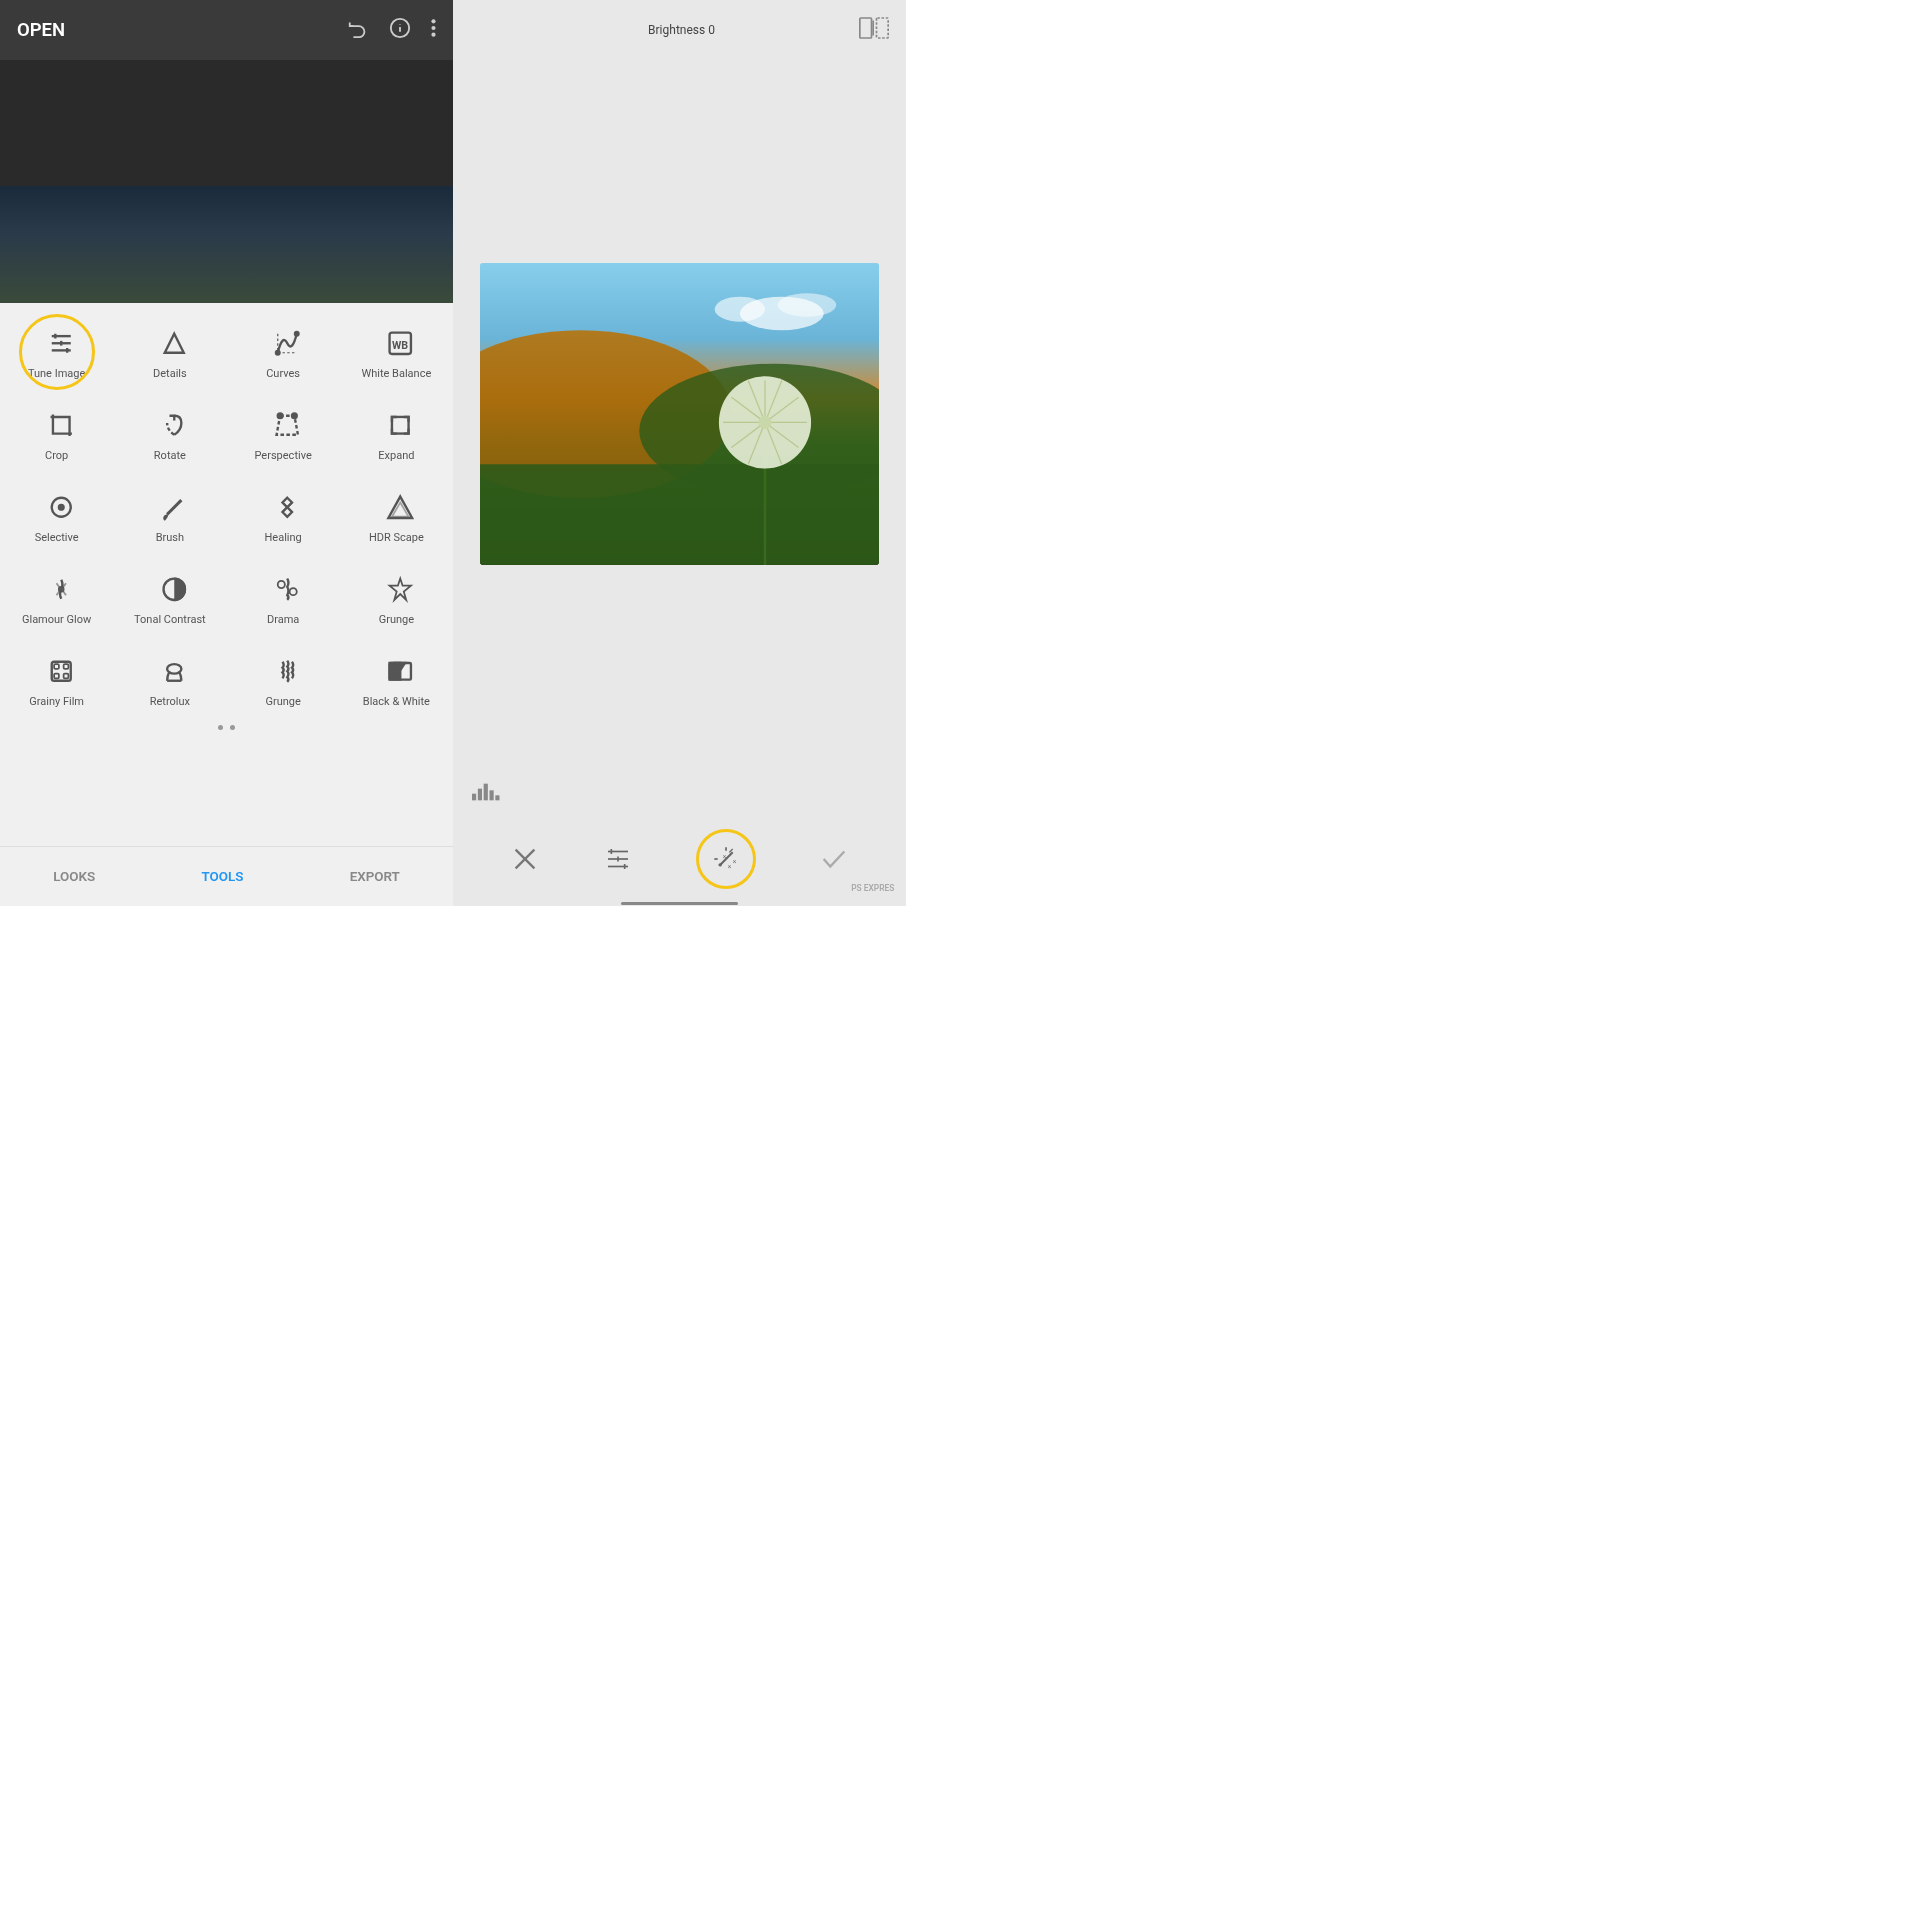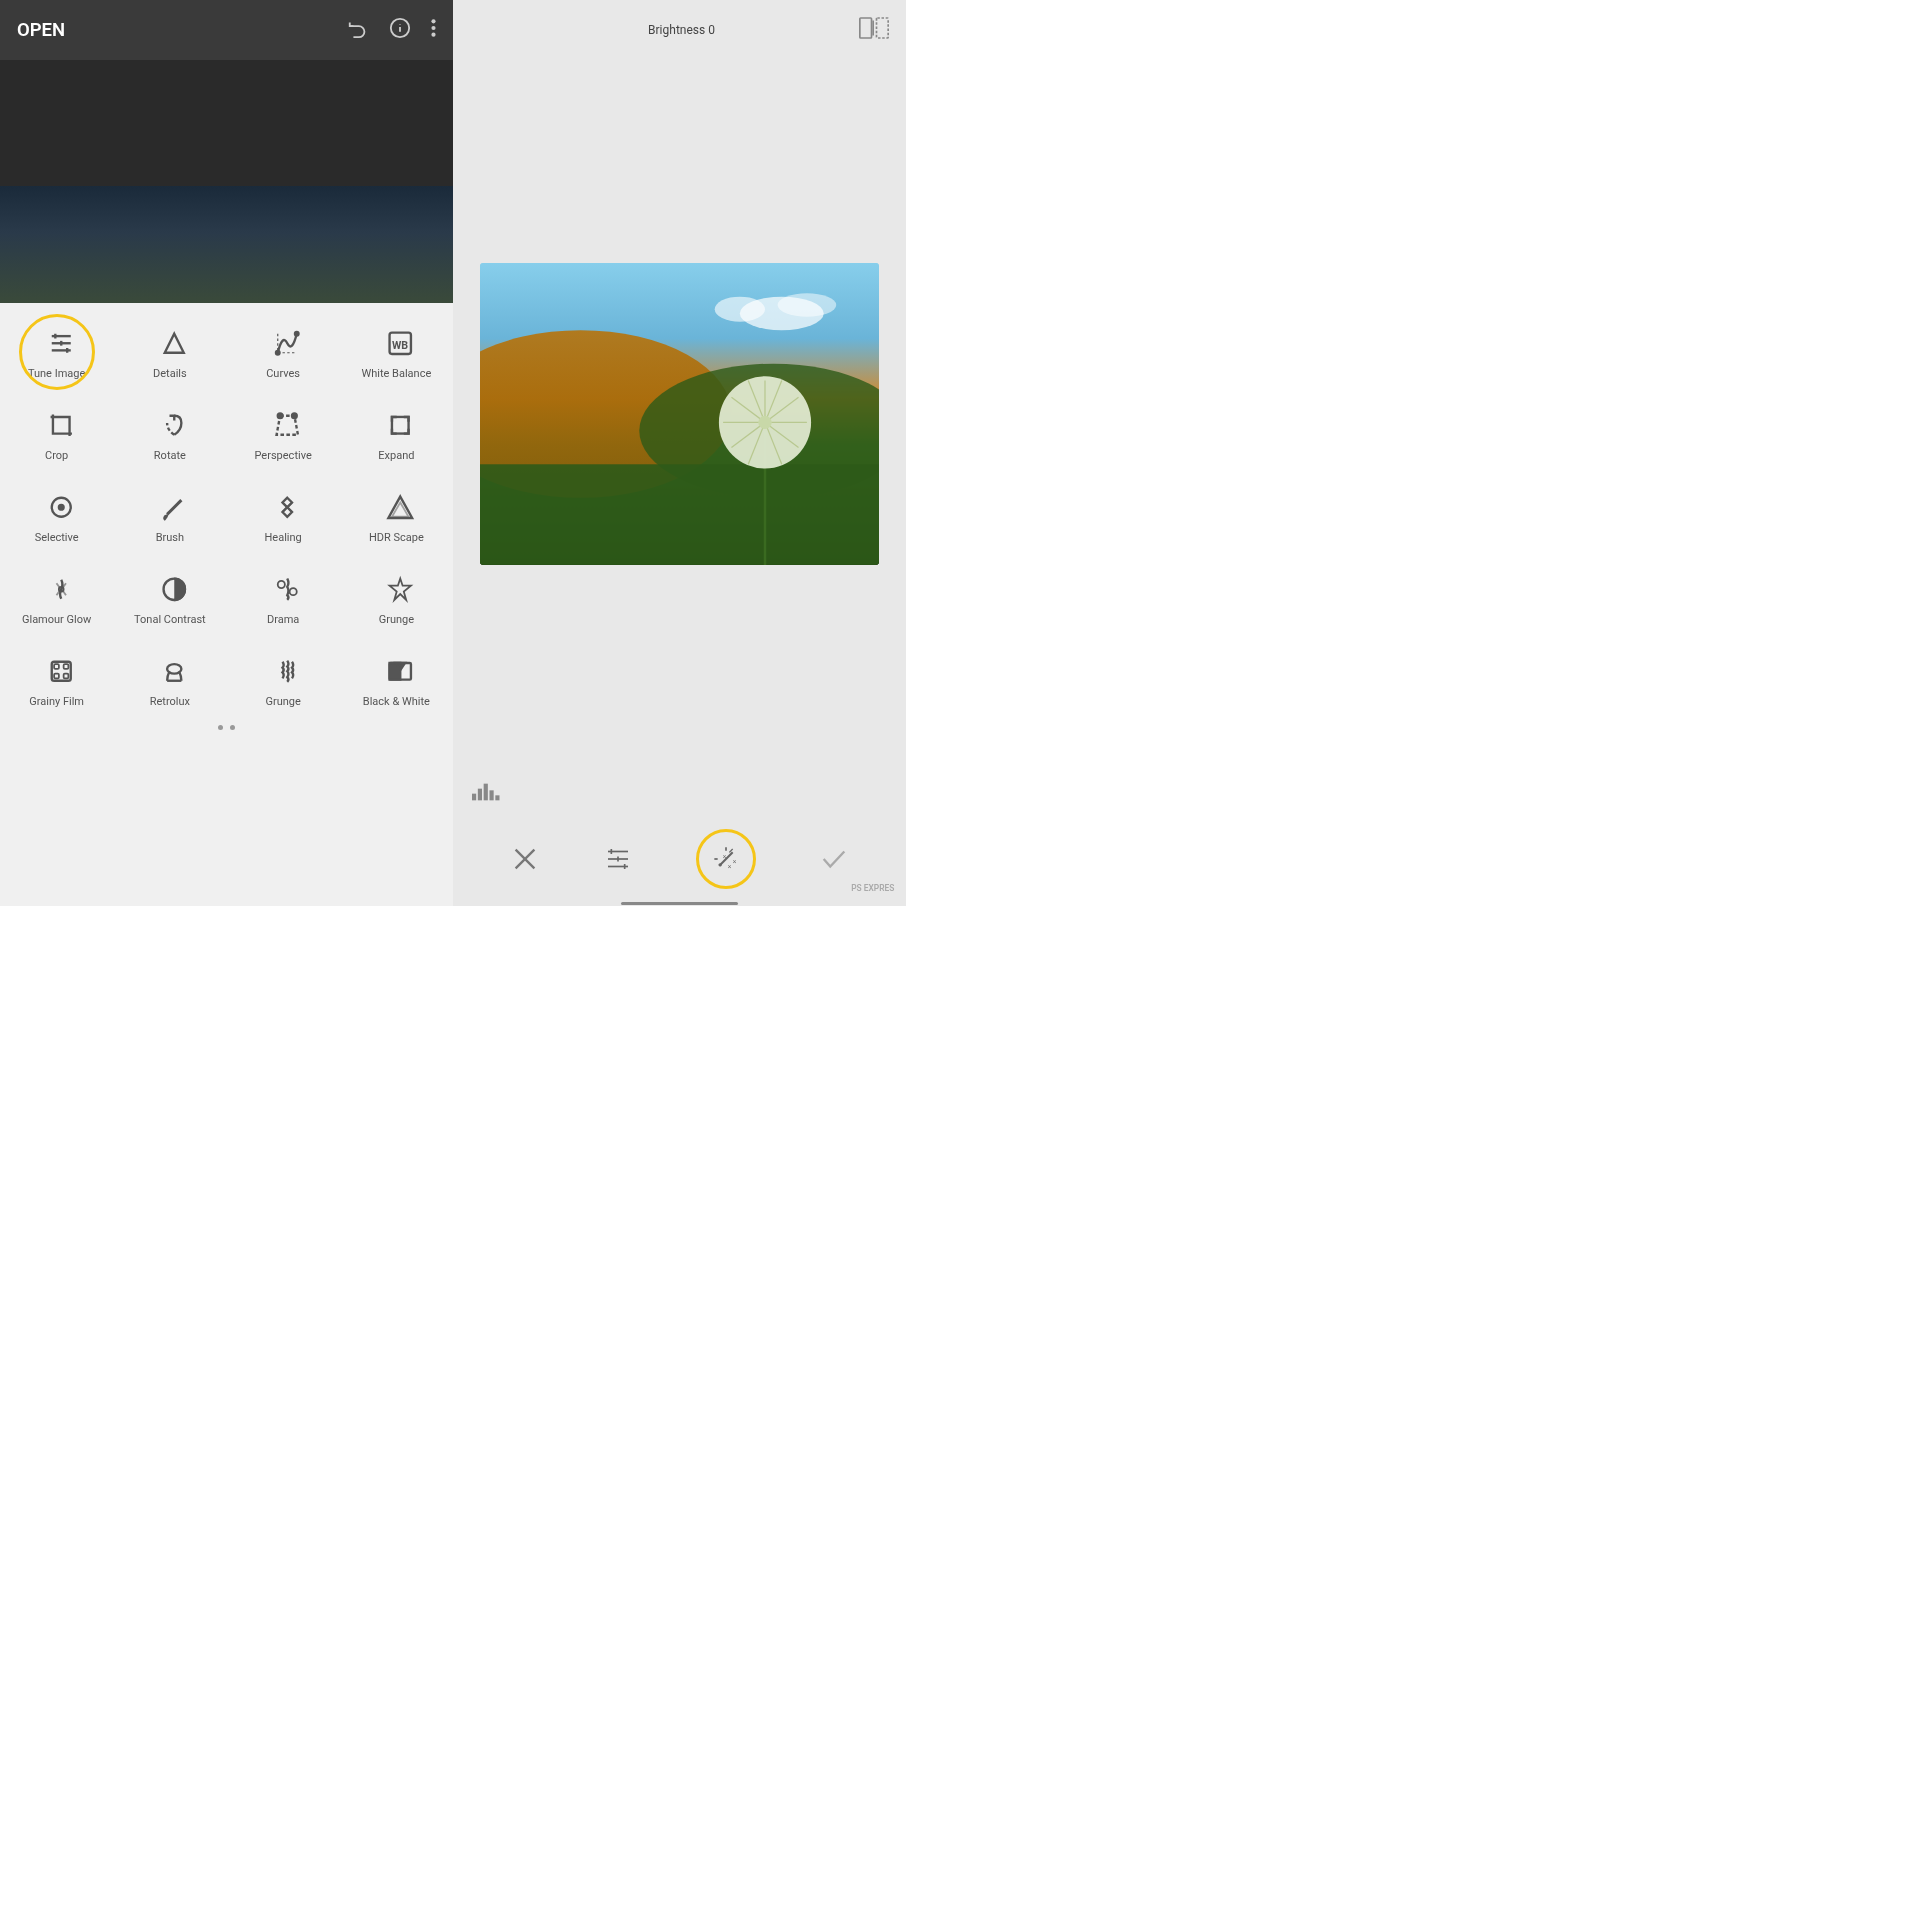--- a/index.html
+++ b/index.html
@@ -566,20 +566,25 @@
       </div>
     </div>
 
     <div class="more-tools-indicator">
       <div class="dot"></div>
       <div class="dot"></div>
     </div>
 
   </div>
 
+  <div class="bottom-nav-left">
+    <span class="nav-tab">LOOKS</span>
+    <span class="nav-tab active">TOOLS</span>
+    <span class="nav-tab">EXPORT</span>
+  </div>
 
 </div>
 
 <div class="right-panel">
 
   <div class="right-header">
     <div style="width:34px;"></div>
     <span class="brightness-title">Brightness 0</span>
     <span class="compare-icon">
       <svg width="30" height="22" viewBox="0 0 36 26" fill="none">

